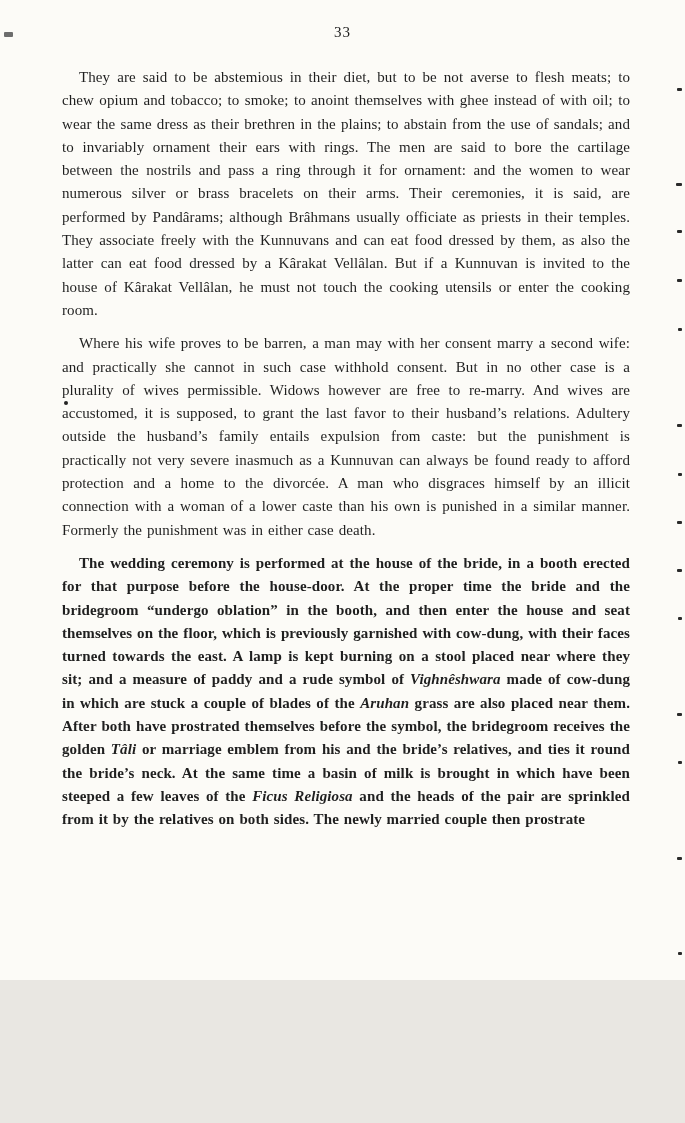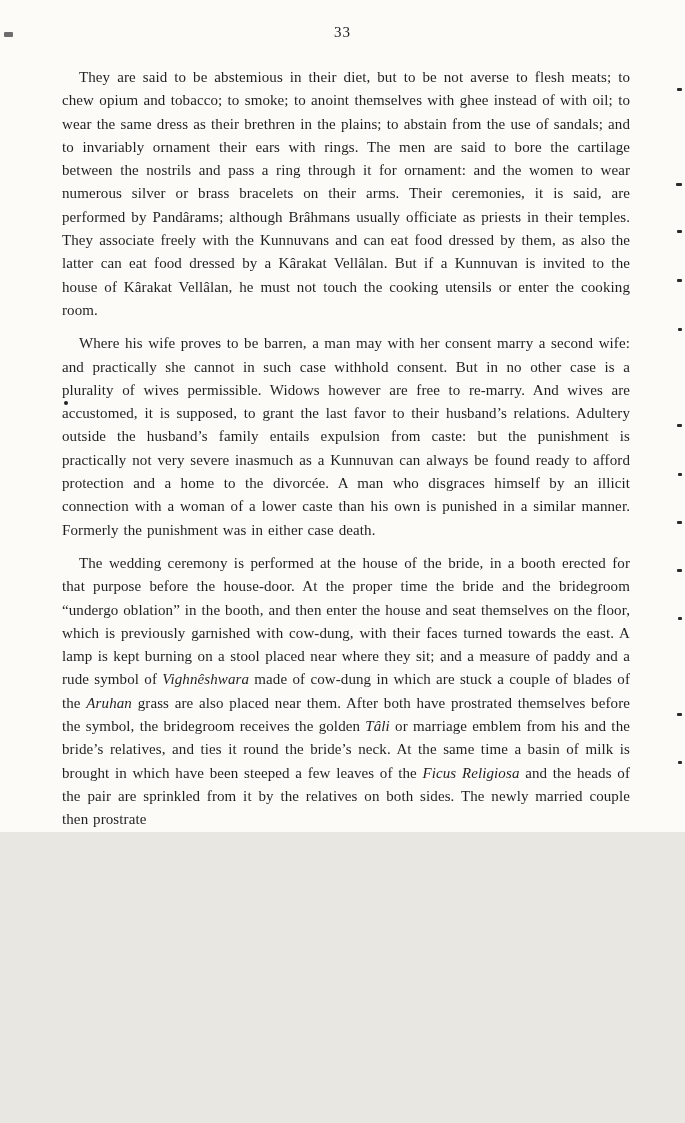--- a/index.html
+++ b/index.html
@@ -3,21 +3,21 @@
 <meta charset="utf-8">
 <style>
   html, body {
     margin: 0;
     padding: 0;
     background: #e9e7e2;
   }
   .page {
     position: relative;
     width: 685px;
-    height: 832px;
+    height: 980px;
     margin: 0 auto;
     background: #fcfbf7;
     overflow: hidden;
     color: #1f1f1f;
     font-family: "Liberation Serif", "DejaVu Serif", serif;
   }
   .page-number {
     position: absolute;
     top: 24px;
     left: 0;
@@ -35,21 +35,21 @@
     font-size: 15px;
     line-height: 23.3px;
     text-align: justify;
     letter-spacing: 0.1px;
     word-spacing: 1px;
   }
   .text-block p {
     margin: 0 0 10px 0;
     text-indent: 17px;
   }
-  .text-block p:last-child { margin-bottom: 4px; }
+  .text-block p:last-child { margin-bottom: 4px; font-weight: bold; }
   .text-block i { font-style: italic; }
   .signature {
     position: absolute;
     top: 1030px;
     left: 62px;
     right: 55px;
     text-align: right;
     padding-right: 62px;
     box-sizing: border-box;
     font-size: 16px;

